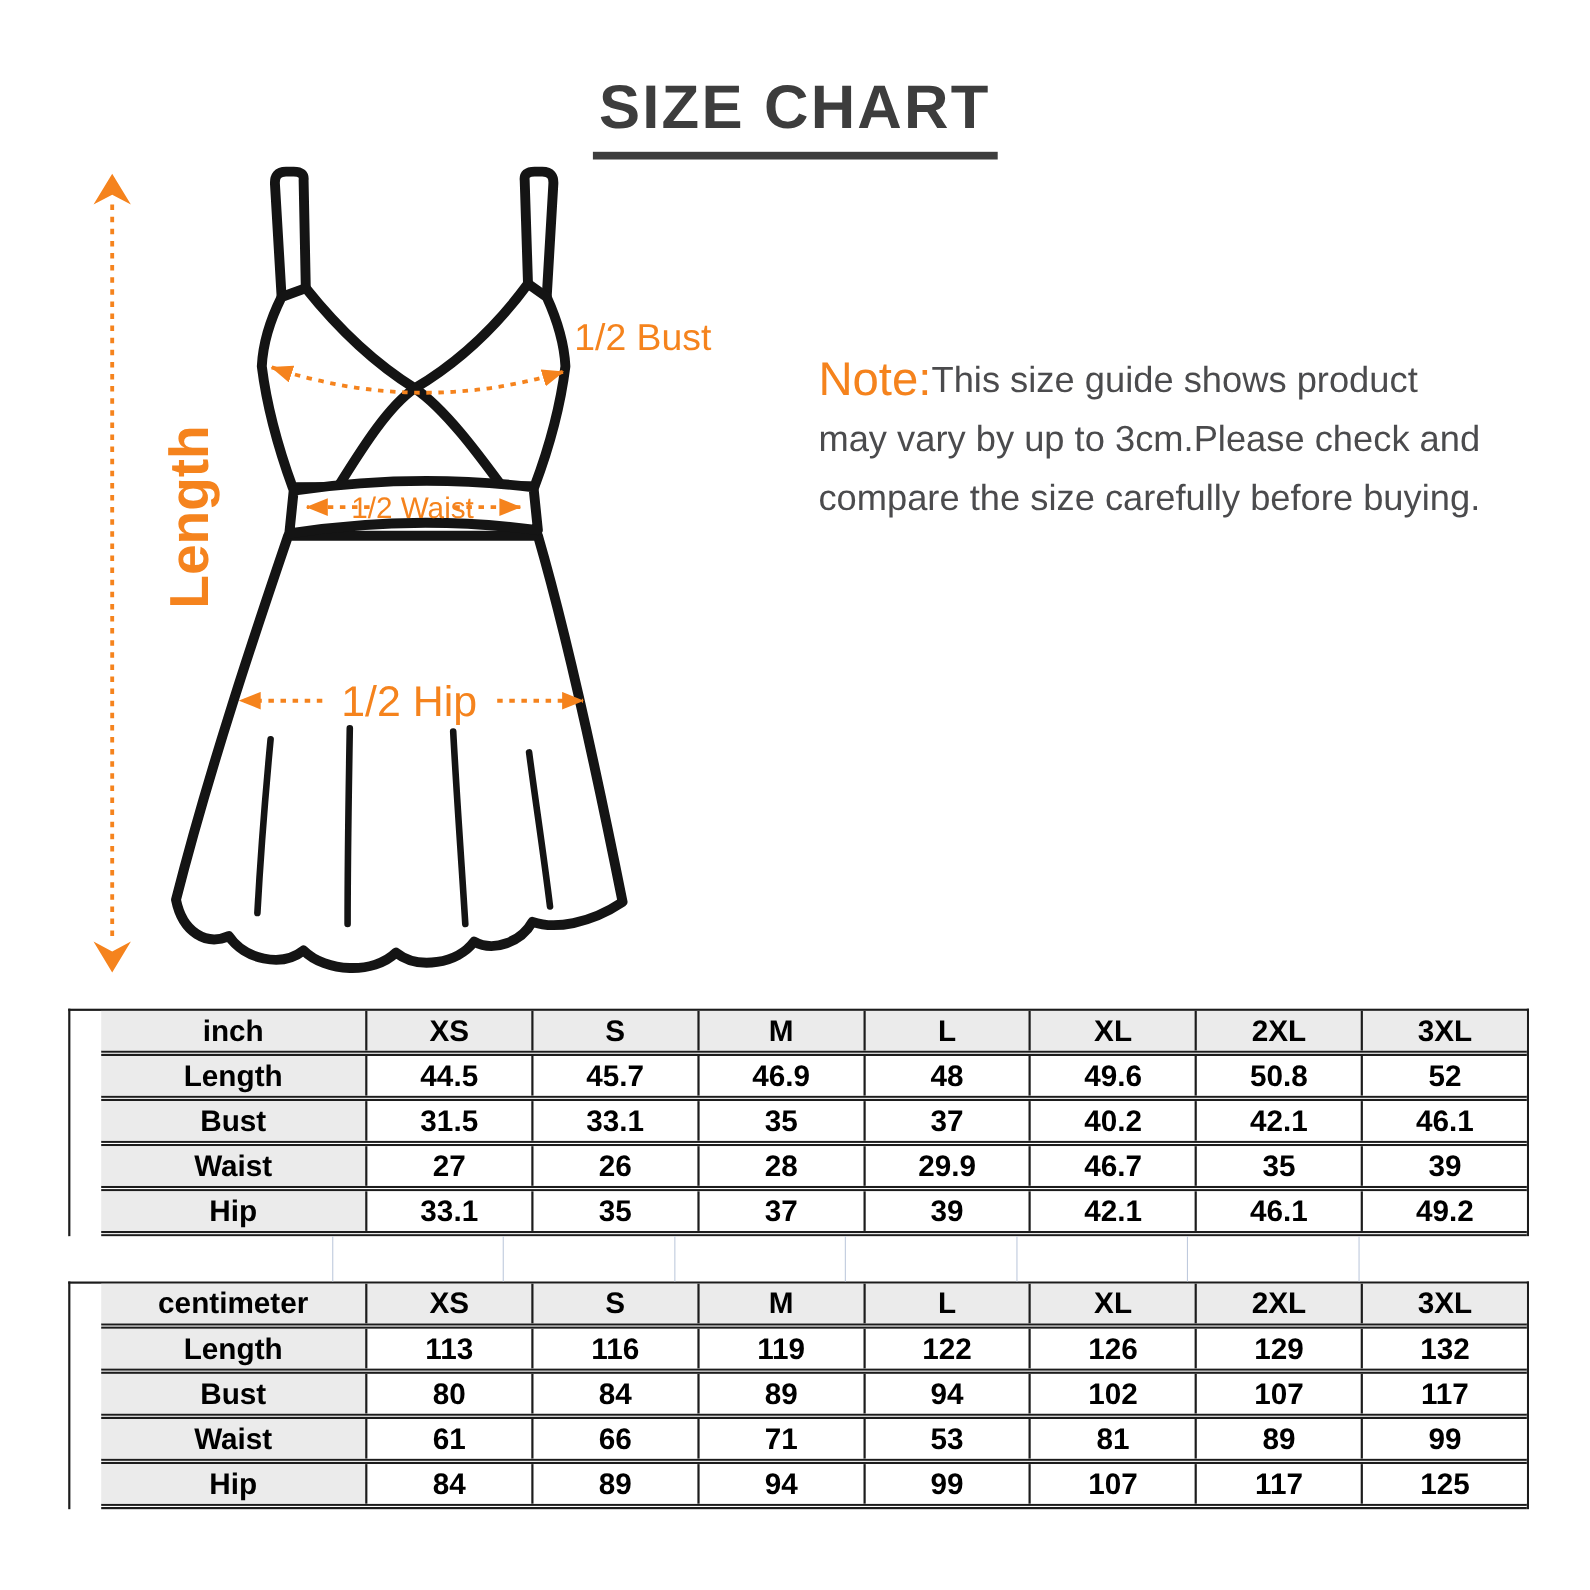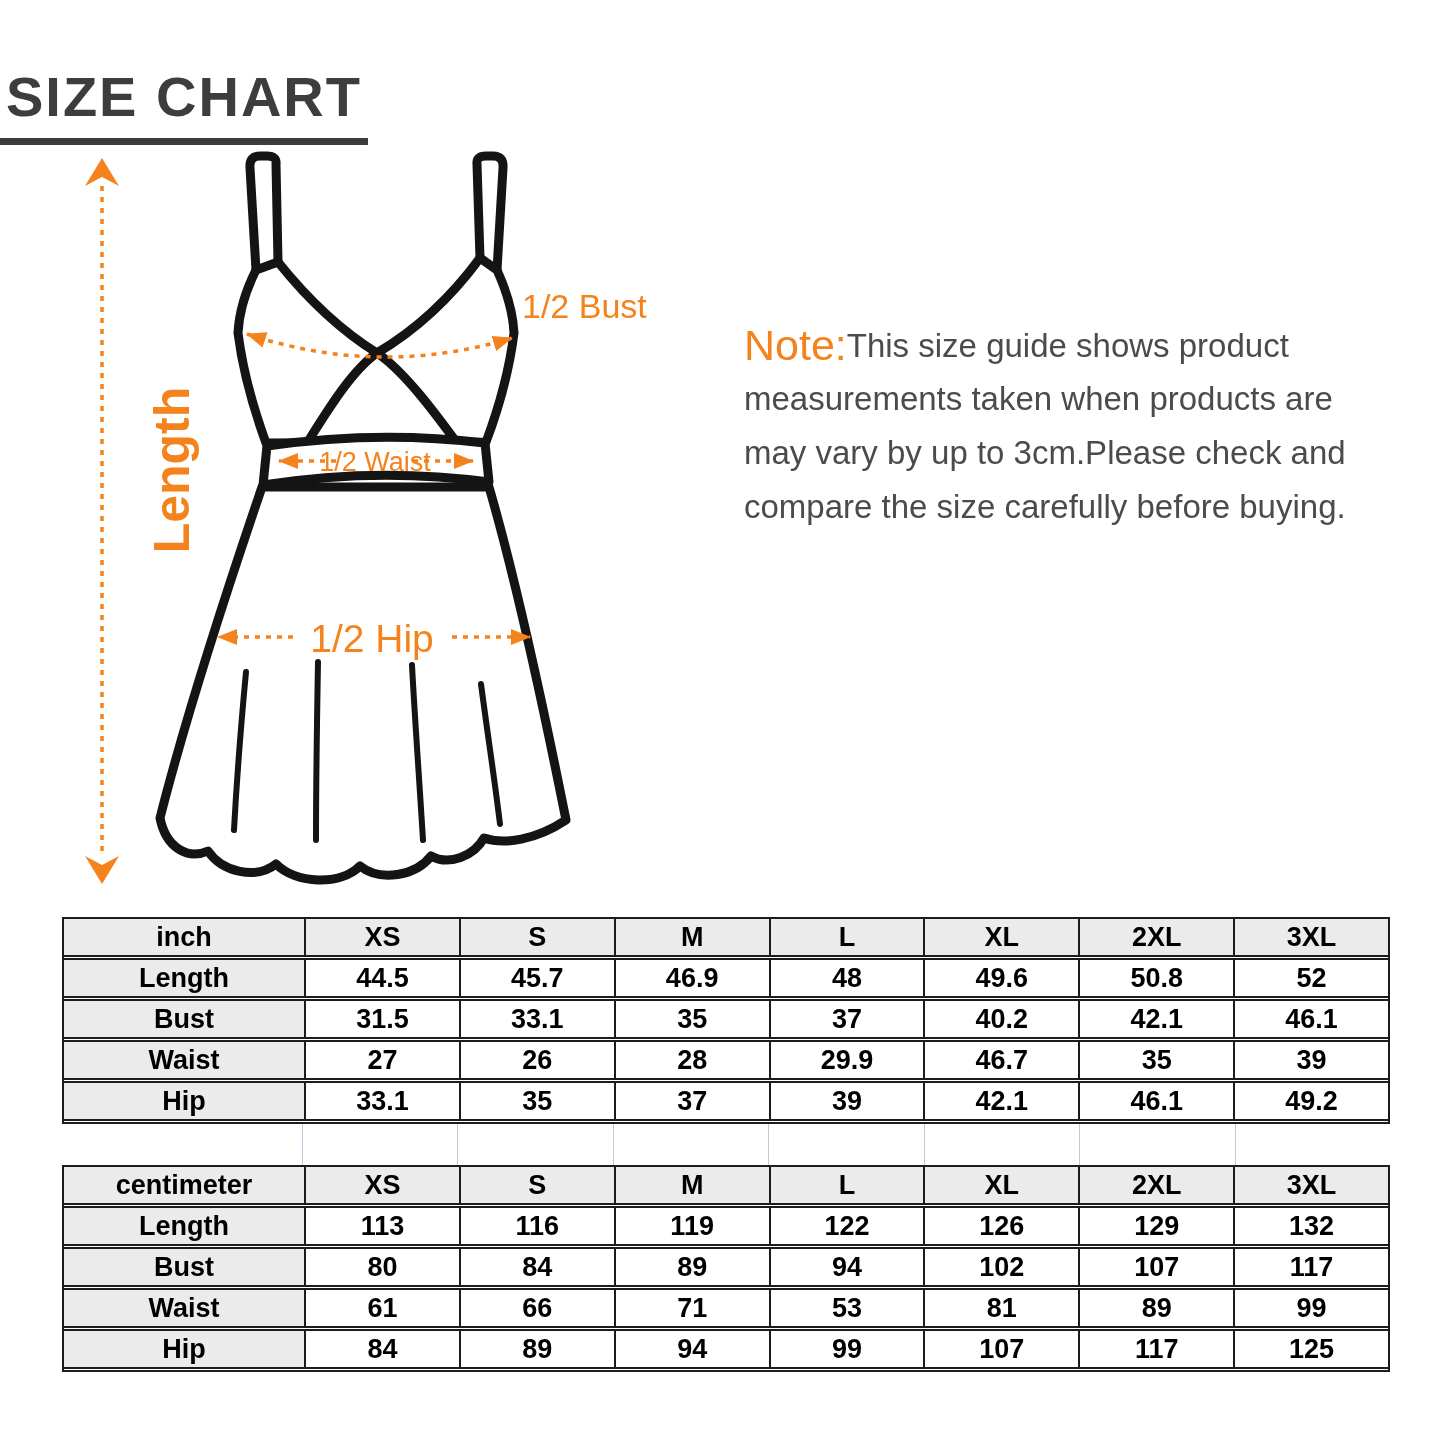--- a/index.html
+++ b/index.html
@@ -10,21 +10,21 @@
     --table-border:#1c1c1c;
     --header-bg:#ebebeb;
     --gap-line:#bfcadd;
   }
   html,body{margin:0;padding:0;background:#ffffff;}
   body{
     position:relative;width:1445px;height:1445px;overflow:hidden;
     font-family:"Liberation Sans", sans-serif;
   }
   
-  .title-wrap{position:absolute;left:0;top:64px;width:100%;}
+  .title-wrap{position:absolute;left:0;top:64px;width:100%;text-align:center;}
   .title{
     display:inline-block;font-size:56px;font-weight:bold;color:var(--title-color);
     letter-spacing:2px;border-bottom:7px solid var(--title-color);padding:0 6px 9px 6px;
   }
   
   .diagram{position:absolute;left:70px;top:135px;width:580px;height:780px;}
   .ink-stroke{stroke:var(--ink);fill:none;stroke-width:9;stroke-linejoin:round;stroke-linecap:round;}
   .ink-fill{stroke:var(--ink);fill:#ffffff;stroke-width:9;stroke-linejoin:round;}
   .pleat{stroke:var(--ink);fill:none;stroke-width:6;stroke-linecap:round;}
   .accent-dash{stroke:var(--accent);fill:none;stroke-width:3.5;stroke-dasharray:5 6;}
@@ -33,21 +33,21 @@
   .lbl-length{font-size:50px;font-weight:bold;}
   .lbl-bust{font-size:34px;}
   .lbl-waist{font-size:27px;}
   .lbl-hip{font-size:39px;}
   
   .note{position:absolute;left:728px;top:318px;width:710px;color:var(--note-text);font-size:33px;}
   .note-line{height:54px;line-height:54px;white-space:nowrap;margin-left:16px;}
   .note-label{color:var(--accent);font-size:43px;line-height:54px;vertical-align:-3px;}
   
   .tables{position:absolute;left:62px;top:917px;width:1328px;}
-  .size-table{border:2px solid var(--table-border);border-bottom:none;background:#fff;}
+  .size-table{border:2px solid var(--table-border);border-bottom:none;background:#fff;padding-left:28px;}
   .trow{display:flex;height:36px;border-bottom:5px double var(--table-border);}
   .tcell{
     flex:1 1 0;box-sizing:border-box;display:flex;align-items:center;justify-content:center;
     font-weight:bold;font-size:27px;color:#000;border-left:2px solid var(--table-border);
     background:#fff;overflow:hidden;
   }
   .tcell.tlabel{flex:0 0 240px;border-left:none;background:var(--header-bg);}
   .trow.thead .tcell{background:var(--header-bg);}
   .gap-row{display:flex;height:41px;background:#fff;}
   .gcell{flex:1 1 0;box-sizing:border-box;border-left:1px solid var(--gap-line);}
@@ -115,21 +115,20 @@
   <line class="accent-dash" x1="413" y1="461" x2="473" y2="461" marker-end="url(#arrow)"></line>
   <text class="lbl-waist" x="375" y="462" text-anchor="middle" dominant-baseline="central">1/2 Waist</text>
 
   <line class="accent-dash" x1="293" y1="637" x2="218" y2="637" marker-end="url(#arrow)"></line>
   <line class="accent-dash" x1="452" y1="637" x2="530" y2="637" marker-end="url(#arrow)"></line>
   <text class="lbl-hip" x="372" y="638" text-anchor="middle" dominant-baseline="central">1/2 Hip</text>
 </svg>
 
 <div class="note">
   <div class="note-line"><span class="note-label">Note:</span><span>This size guide shows product</span></div>
-  <div class="note-line">measurements taken when products are</div>
   <div class="note-line">may vary by up to 3cm.Please check and</div>
   <div class="note-line">compare the size carefully before buying.</div>
 </div>
 
 <div class="tables">
   <div class="size-table">
       <div class="trow thead">
         <div class="tcell tlabel">inch</div>
         <div class="tcell">XS</div>
         <div class="tcell">S</div>

